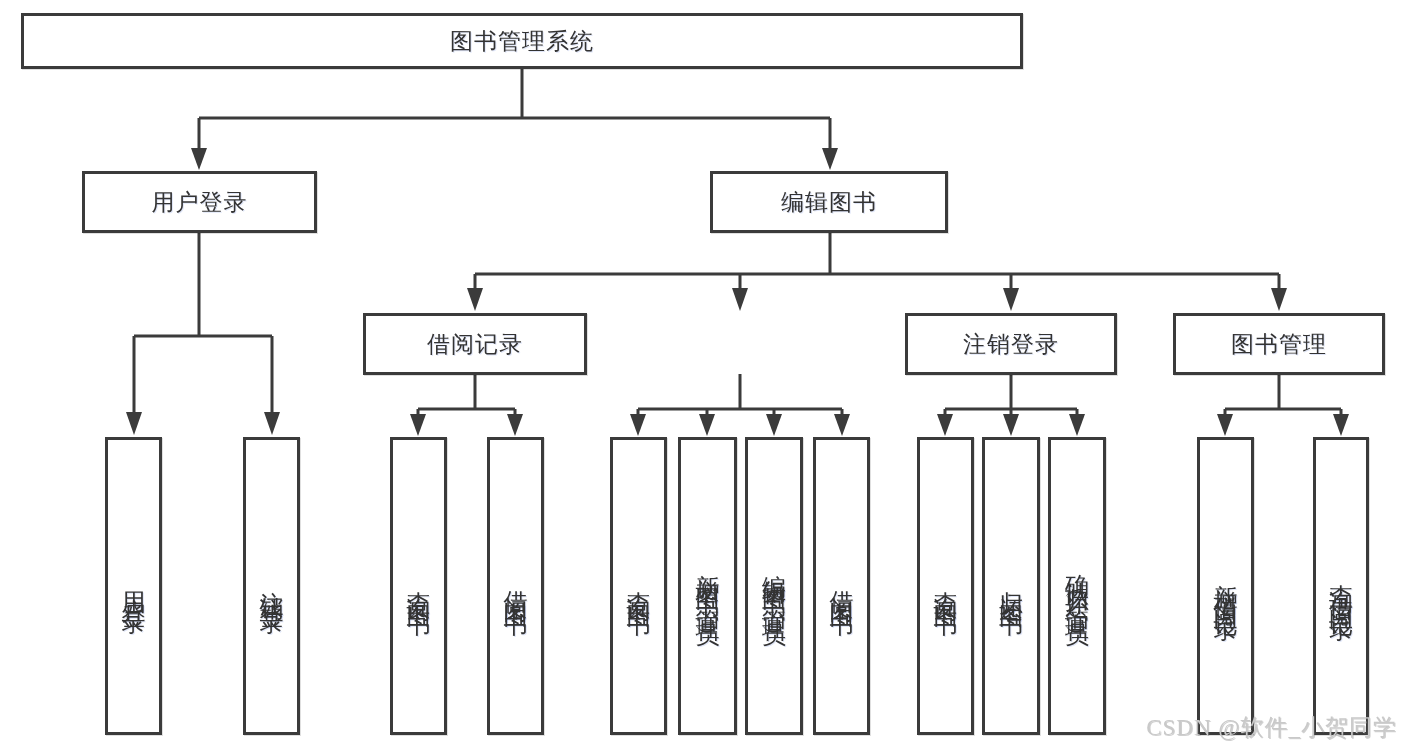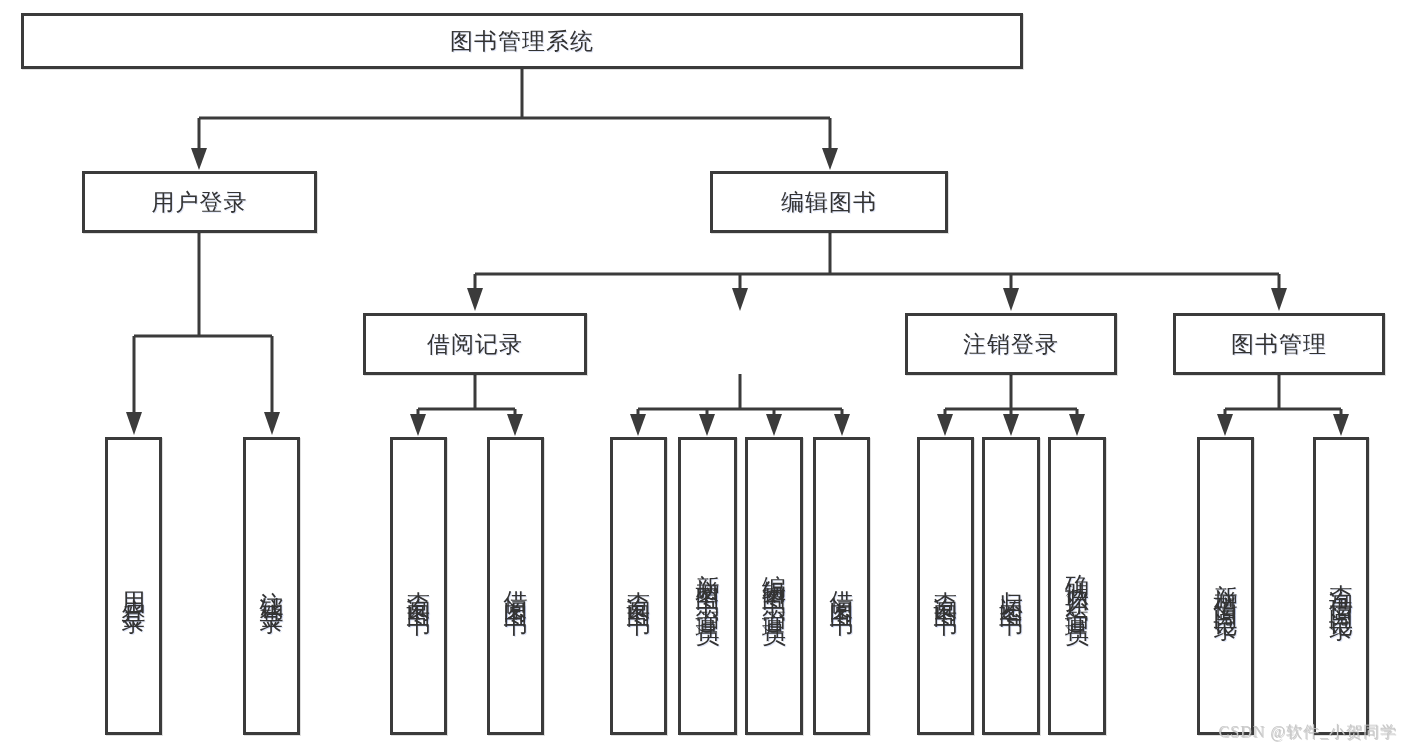--- a/index.html
+++ b/index.html
@@ -23,21 +23,21 @@
     box-shadow:1px 1px 0 rgba(0,0,0,0.12);
   }
   .vbox span{
     writing-mode:vertical-rl;text-orientation:mixed;
     font-size:24px;letter-spacing:7px;line-height:1;color:#333333;
     text-shadow:1px 1px 0 rgba(100,130,220,0.20);
     white-space:nowrap;
   }
   .watermark{
     position:absolute;right:8px;bottom:4px;
-    font-size:16px;color:#c9c9c9;letter-spacing:1px;
+    font-size:23px;color:#c9c9c9;letter-spacing:1px;
     text-shadow:1px 1px 0 rgba(120,120,120,0.35);
     margin-top:12px;
   }
 </style>
 </head>
 <body>
 
 <div class="canvas">
 
   <svg class="connectors" viewBox="0 0 1405 747">

